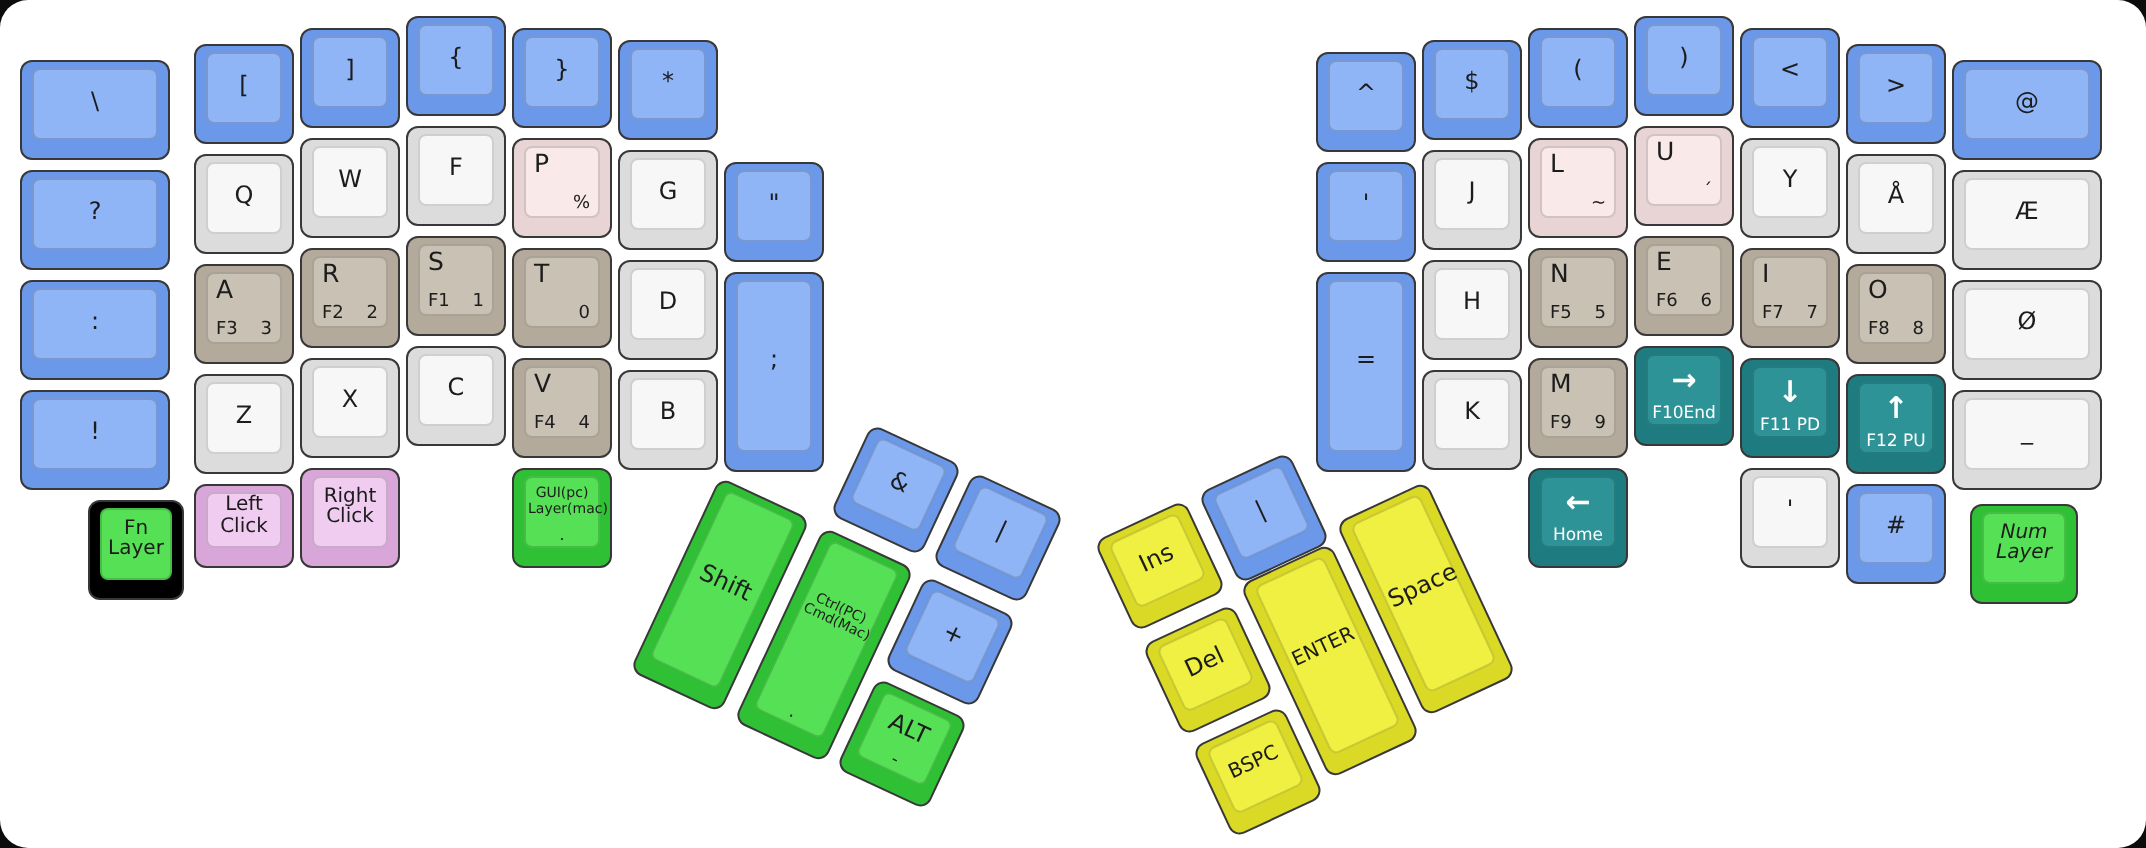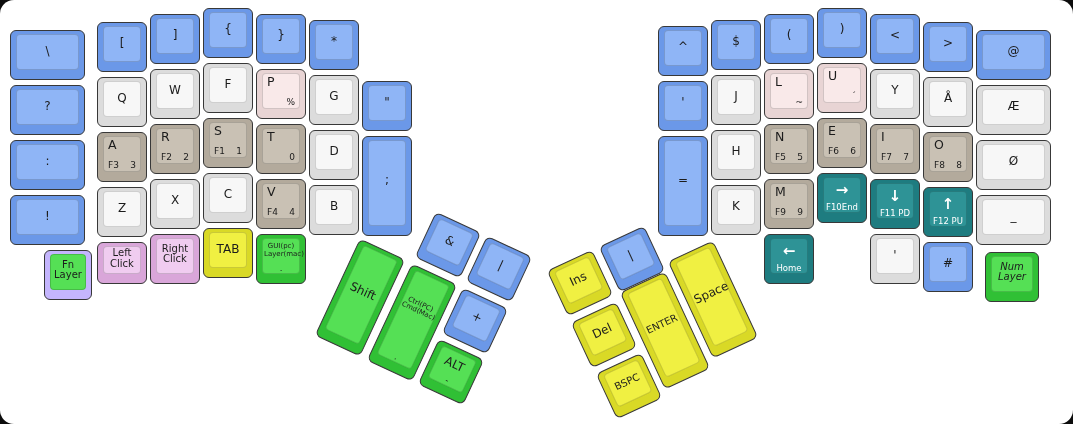--- a/index.html
+++ b/index.html
@@ -35,21 +35,21 @@
     <div class="key" style="left: 10px; top: 140px; width: 75px; height: 50px; background: rgb(107, 152, 232);">
       <div class="cap" style="background: rgb(143, 181, 246); color: rgb(28, 28, 28);">
         <span class="lab main ctr">:</span>
       </div>
     </div>
     <div class="key" style="left: 10px; top: 195px; width: 75px; height: 50px; background: rgb(107, 152, 232);">
       <div class="cap" style="background: rgb(143, 181, 246); color: rgb(28, 28, 28);">
         <span class="lab main ctr">!</span>
       </div>
     </div>
-    <div class="key" style="left: 44px; top: 250px; width: 48px; height: 50px; background: #c4b5fd; text-decoration: underline;">
+    <div class="key" style="left: 44px; top: 250px; width: 48px; height: 50px; background: #000000; text-decoration: underline;">
       <div class="cap" style="background: rgb(85, 224, 85); color: rgb(28, 28, 28);">
         <span class="lab main ctr fs-s">Fn
 Layer</span>
       </div>
     </div>
     <div class="key" style="left: 97px; top: 22px; width: 50px; height: 50px; background: rgb(107, 152, 232);">
       <div class="cap" style="background: rgb(143, 181, 246); color: rgb(28, 28, 28);">
         <span class="lab main ctr">[</span>
       </div>
     </div>
@@ -119,25 +119,20 @@
         <span class="lab main tl">S</span>
         <span class="lab sub bl">F1</span>
         <span class="lab sub br">1</span>
       </div>
     </div>
     <div class="key" style="left: 203px; top: 173px; width: 50px; height: 50px; background: rgb(220, 220, 220);">
       <div class="cap" style="background: rgb(247, 247, 247); color: rgb(28, 28, 28);">
         <span class="lab main ctr">C</span>
       </div>
     </div>
-    <div class="key" style="left: 203px; top: 228px; width: 50px; height: 50px; background: rgb(217, 217, 38);">
-      <div class="cap" style="background: rgb(240, 240, 66); color: rgb(28, 28, 28);">
-        <span class="lab main ctr">TAB</span>
-      </div>
-    </div>
     <div class="key" style="left: 256px; top: 14px; width: 50px; height: 50px; background: rgb(107, 152, 232);">
       <div class="cap" style="background: rgb(143, 181, 246); color: rgb(28, 28, 28);">
         <span class="lab main ctr">}</span>
       </div>
     </div>
     <div class="key" style="left: 256px; top: 69px; width: 50px; height: 50px; background: rgb(232, 212, 212);">
       <div class="cap" style="background: rgb(249, 233, 233); color: rgb(28, 28, 28);">
         <span class="lab main tl">P</span>
         <span class="lab sub br">%</span>
       </div>

